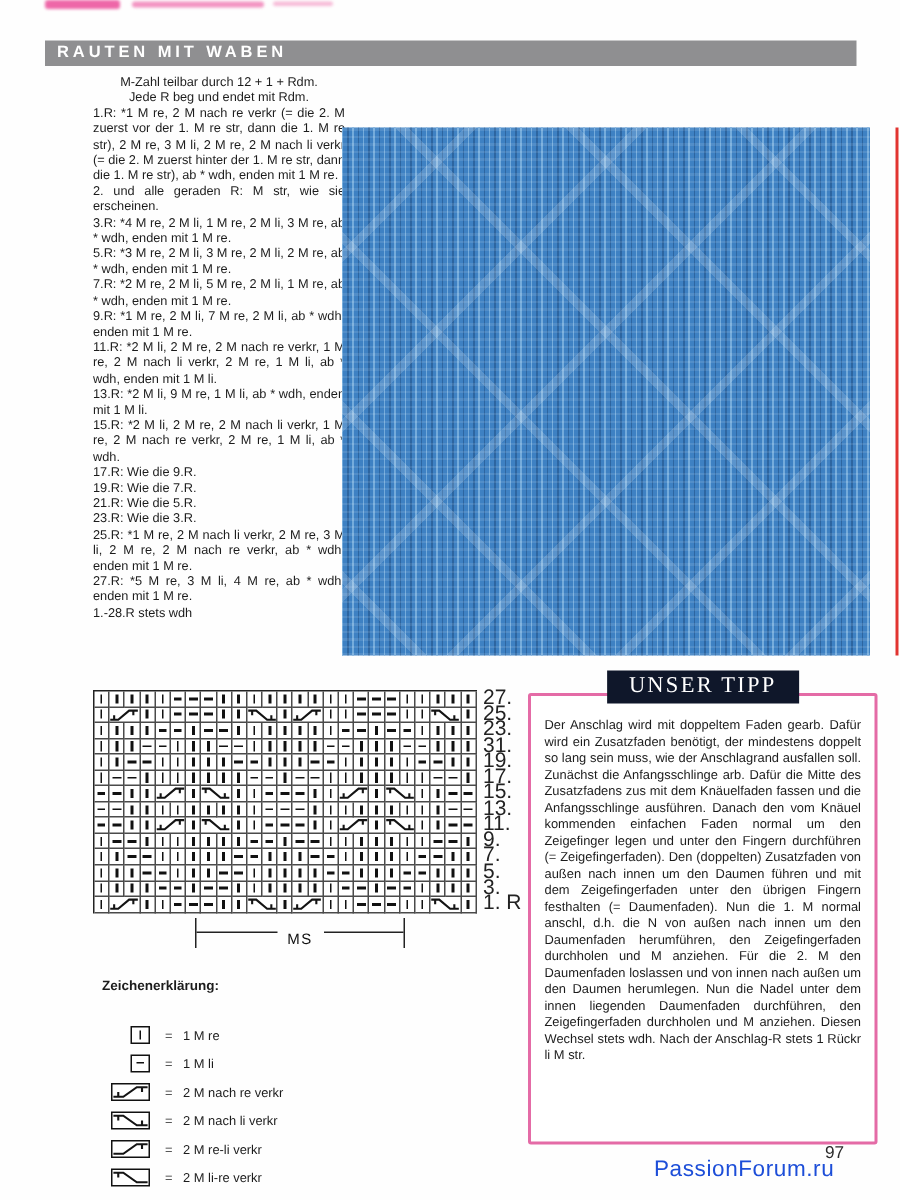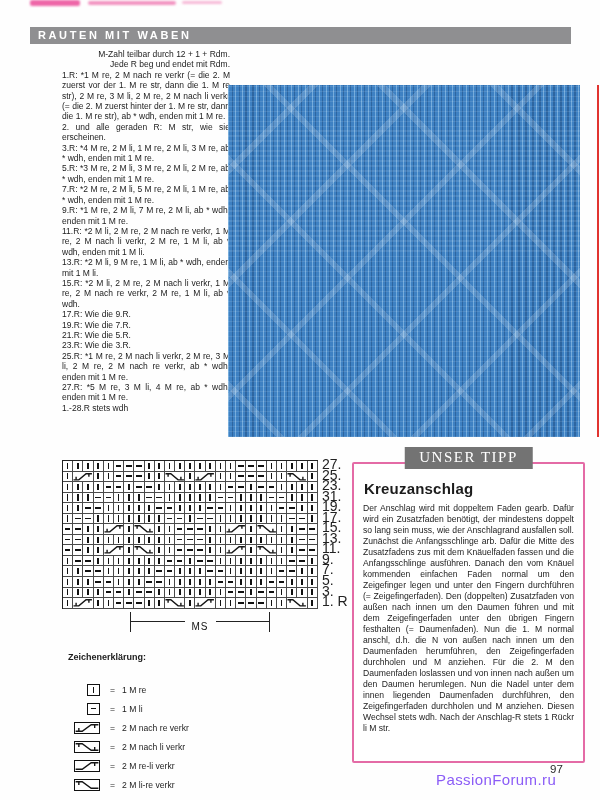--- a/index.html
+++ b/index.html
@@ -18,21 +18,21 @@
     position:absolute; left:30px; top:27px; width:541px; height:17px;
     background:#8f8f91; color:#ffffff; font-weight:bold; font-size:11px;
     letter-spacing:2.6px; line-height:17px; padding-left:8px; box-sizing:border-box;
   }
 
   .col-text{
     position:absolute; left:62px; top:49px; width:168px;
     font-size:8.5px; line-height:10.4px; text-align:justify;
   }
   .col-text p{margin:0;}
-  .col-text .intro-line{text-align:right;}
+  .col-text .intro-line{text-align:center;}
   .col-text b{font-weight:normal;}
 
   .photo{
     position:absolute; left:228px; top:85px; width:352px; height:352px;
     background-color:#3e81c3;
     background-image:
       repeating-linear-gradient(45deg, rgba(255,255,255,0) 0 34px, rgba(255,255,255,0.15) 34px 40px, rgba(255,255,255,0) 40px 80px),
       repeating-linear-gradient(-45deg, rgba(255,255,255,0) 0 34px, rgba(255,255,255,0.15) 34px 40px, rgba(255,255,255,0) 40px 80px),
       repeating-linear-gradient(0deg, rgba(255,255,255,0.10) 0 1.5px, rgba(0,0,0,0) 1.5px 5px),
       repeating-linear-gradient(90deg, #74abdb 0 1px, rgba(0,0,0,0) 1px 3.5px, rgba(17,56,104,0.38) 3.5px 4.5px, rgba(0,0,0,0) 4.5px 7px);
@@ -88,29 +88,29 @@
   .leg-note{margin-top:6px; font-size:8.5px; line-height:10.4px; width:160px;}
 
   
   .tipbox{
     position:absolute; left:352px; top:462px; width:233px; height:301px;
     border:2px solid #e46ba6; border-radius:2px; box-sizing:border-box;
     background:#fff; padding:14px 9px 8px 9px;
   }
   .tip-badge{
     position:absolute; left:50%; top:-17px; transform:translateX(-50%);
-    background:#737373; color:#fff; font-family:"Liberation Serif", serif;
+    background:#0f172a; color:#fff; font-family:"Liberation Serif", serif;
     font-size:15px; letter-spacing:1.5px; padding:2px 15px 3px 15px; white-space:nowrap;
   }
   .tip-title{font-weight:bold; font-size:15px; letter-spacing:.2px; margin:2px 0 6px 1px;}
   .tip-body{font-size:8.6px; line-height:11px; text-align:justify;}
 
   .pagenum{position:absolute; left:550px; top:763px; font-size:11.5px; color:#2a2a2a;}
   .watermark{
-    position:absolute; left:436px; top:771px; font-size:15px; color:#8b5cf6;
+    position:absolute; left:436px; top:771px; font-size:15px; color:#1d4ed8;
     letter-spacing:.4px; text-shadow:0 1px 0 rgba(255,255,255,.9);
   }
 </style>
 </head>
 <body>
 
 <div id="page">
 
   <div class="pink-frag">
     <i class="f1"></i>
@@ -1307,20 +1307,19 @@
           </span>
           <span class="leg-eq">=</span>
           <span class="leg-label">2 M li-re verkr</span>
         </div>
       </div>
     <div class="leg-note">In allen nicht gezeichneten Rückr M str, wie sie erscheinen</div>
   </div>
 
   <div class="tipbox">
     <div class="tip-badge">UNSER TIPP</div>
-    <div class="tip-title">Kreuzanschlag</div>
     <div class="tip-body">Der Anschlag wird mit doppeltem Faden gearb. Dafür wird ein Zusatzfaden benötigt, der mindestens doppelt so lang sein muss, wie der Anschlagrand ausfallen soll. Zunächst die Anfangsschlinge arb. Dafür die Mitte des Zusatzfadens zus mit dem Knäuelfaden fassen und die Anfangsschlinge ausführen. Danach den vom Knäuel kommenden einfachen Faden normal um den Zeigefinger legen und unter den Fingern durchführen (= Zeigefingerfaden). Den (doppelten) Zusatzfaden von außen nach innen um den Daumen führen und mit dem Zeigefingerfaden unter den übrigen Fingern festhalten (= Daumenfaden). Nun die 1. M normal anschl, d.h. die N von außen nach innen um den Daumenfaden herumführen, den Zeigefingerfaden durchholen und M anziehen. Für die 2. M den Daumenfaden loslassen und von innen nach außen um den Daumen herumlegen. Nun die Nadel unter dem innen liegenden Daumenfaden durchführen, den Zeigefingerfaden durchholen und M anziehen. Diesen Wechsel stets wdh. Nach der Anschlag-R stets 1 Rückr li M str.</div>
   </div>
 
   <div class="watermark">PassionForum.ru</div>
   <div class="pagenum">97</div>
 
 </div>
 
 </body></html>

